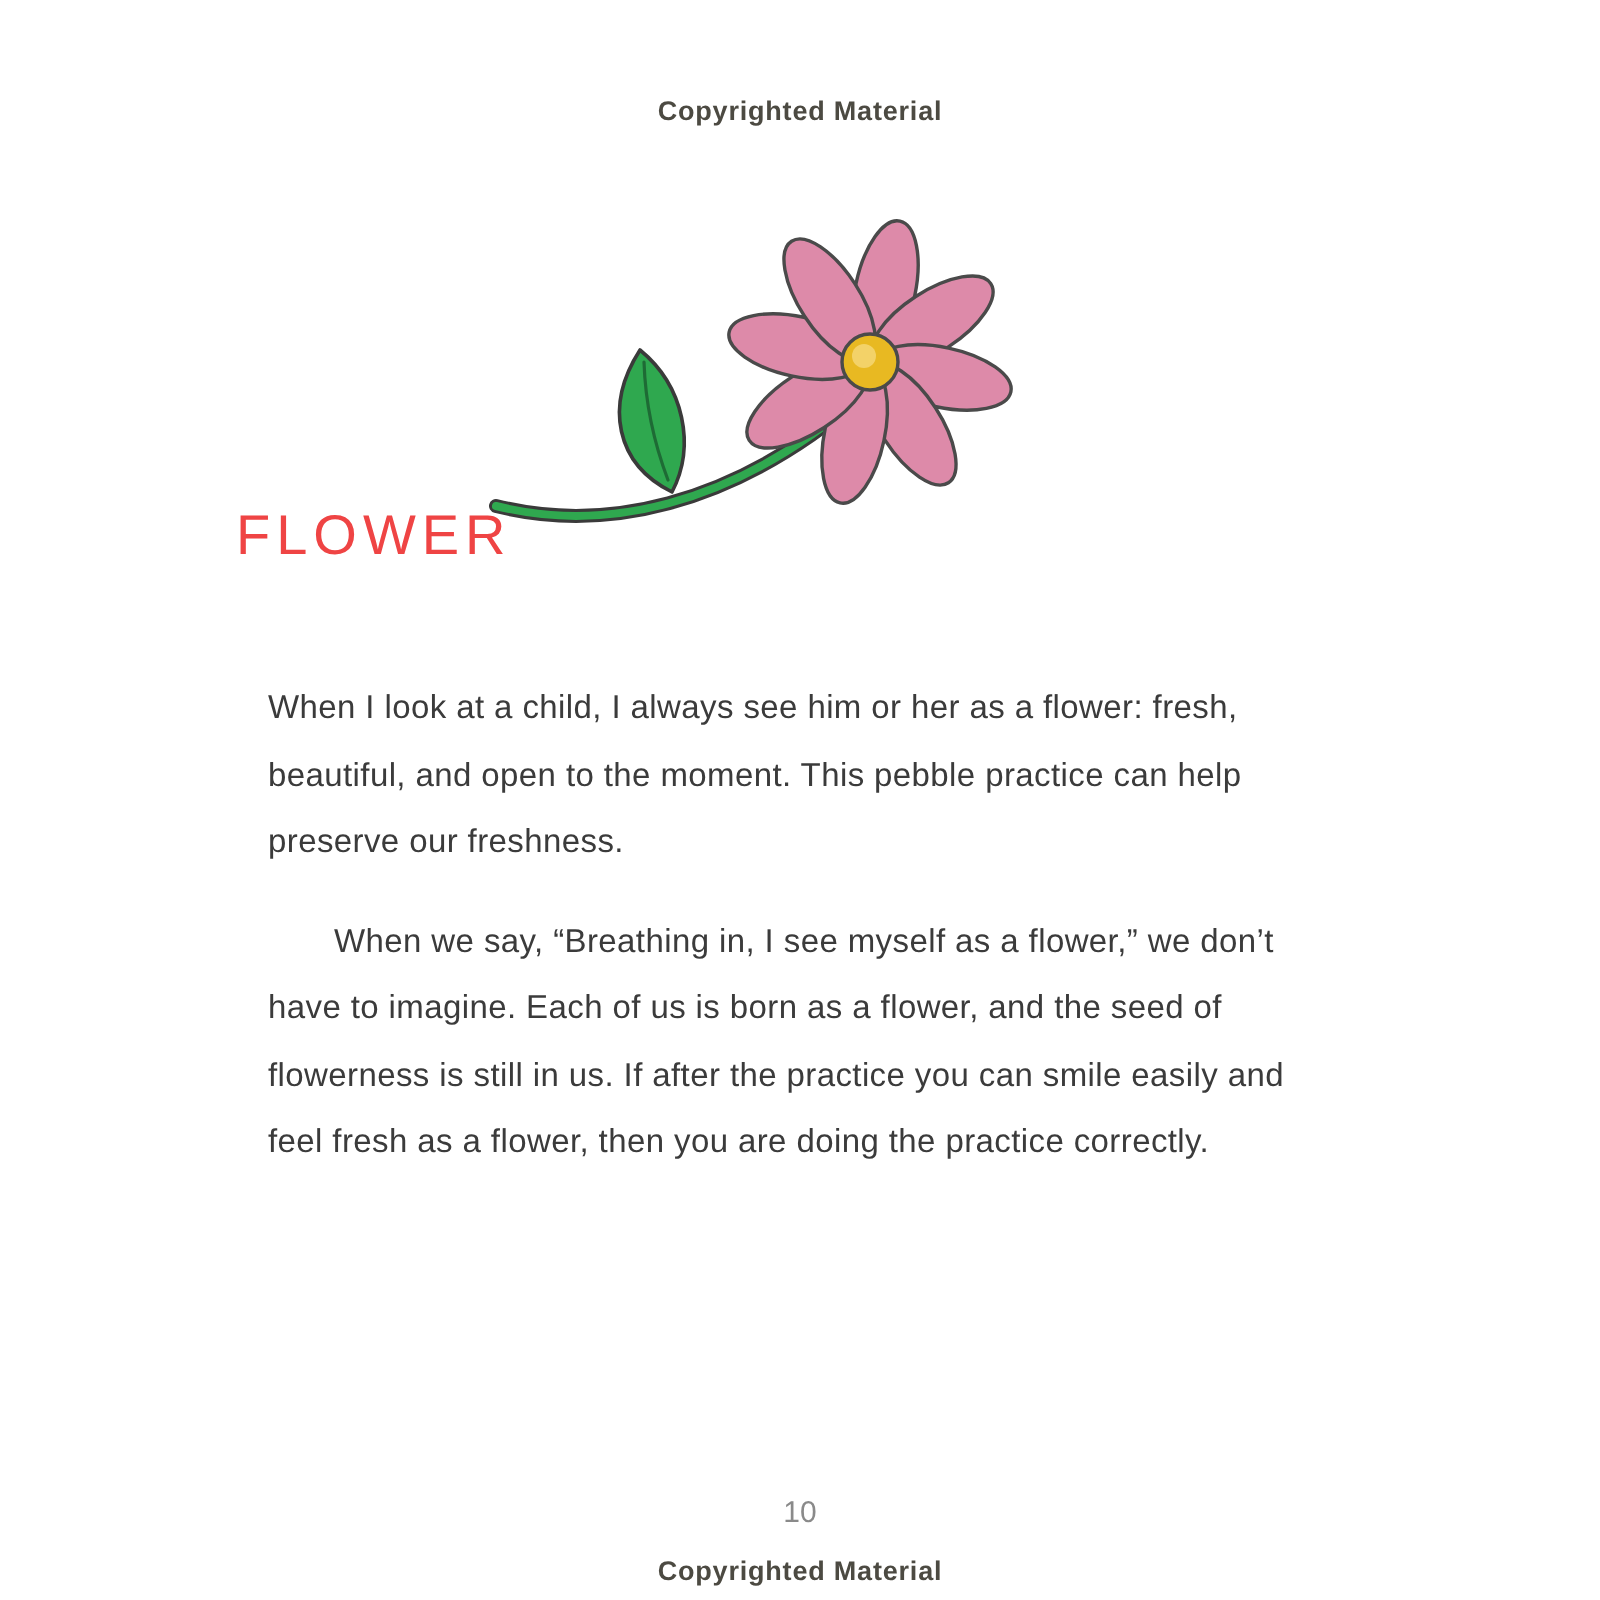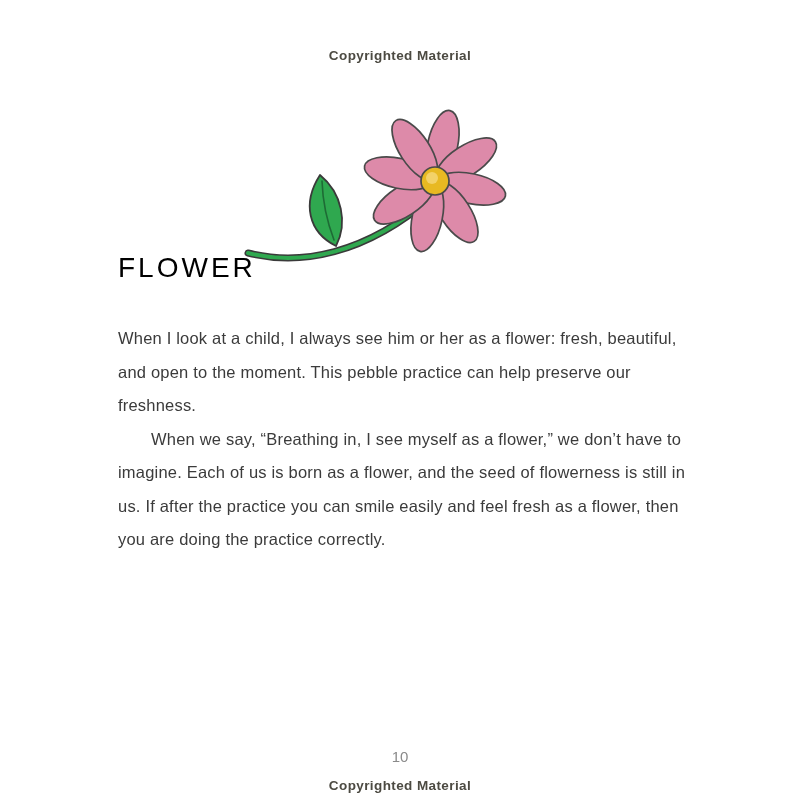--- a/index.html
+++ b/index.html
@@ -35,34 +35,34 @@
     width: 290px;
     height: 175px;
   }
   .heading {
     position: absolute;
     left: 118px;
     top: 252px;
     font-size: 28px;
     font-weight: 400;
     letter-spacing: 3px;
-    color: #000000;
+    color: #ef4444;
     font-stretch: condensed;
   }
   .body-text {
     position: absolute;
     left: 118px;
     top: 322px;
     width: 570px;
     font-size: 16.5px;
     line-height: 33.5px;
     color: #3b3b3b;
     letter-spacing: 0.2px;
   }
-  .body-text p { margin: 0; }
+  .body-text p { margin: 16px; }
   .body-text p.indent { text-indent: 33px; }
   .page-number {
     position: absolute;
     left: 0;
     width: 100%;
     top: 748px;
     text-align: center;
     font-size: 15px;
     color: #8a8a8a;
   }

